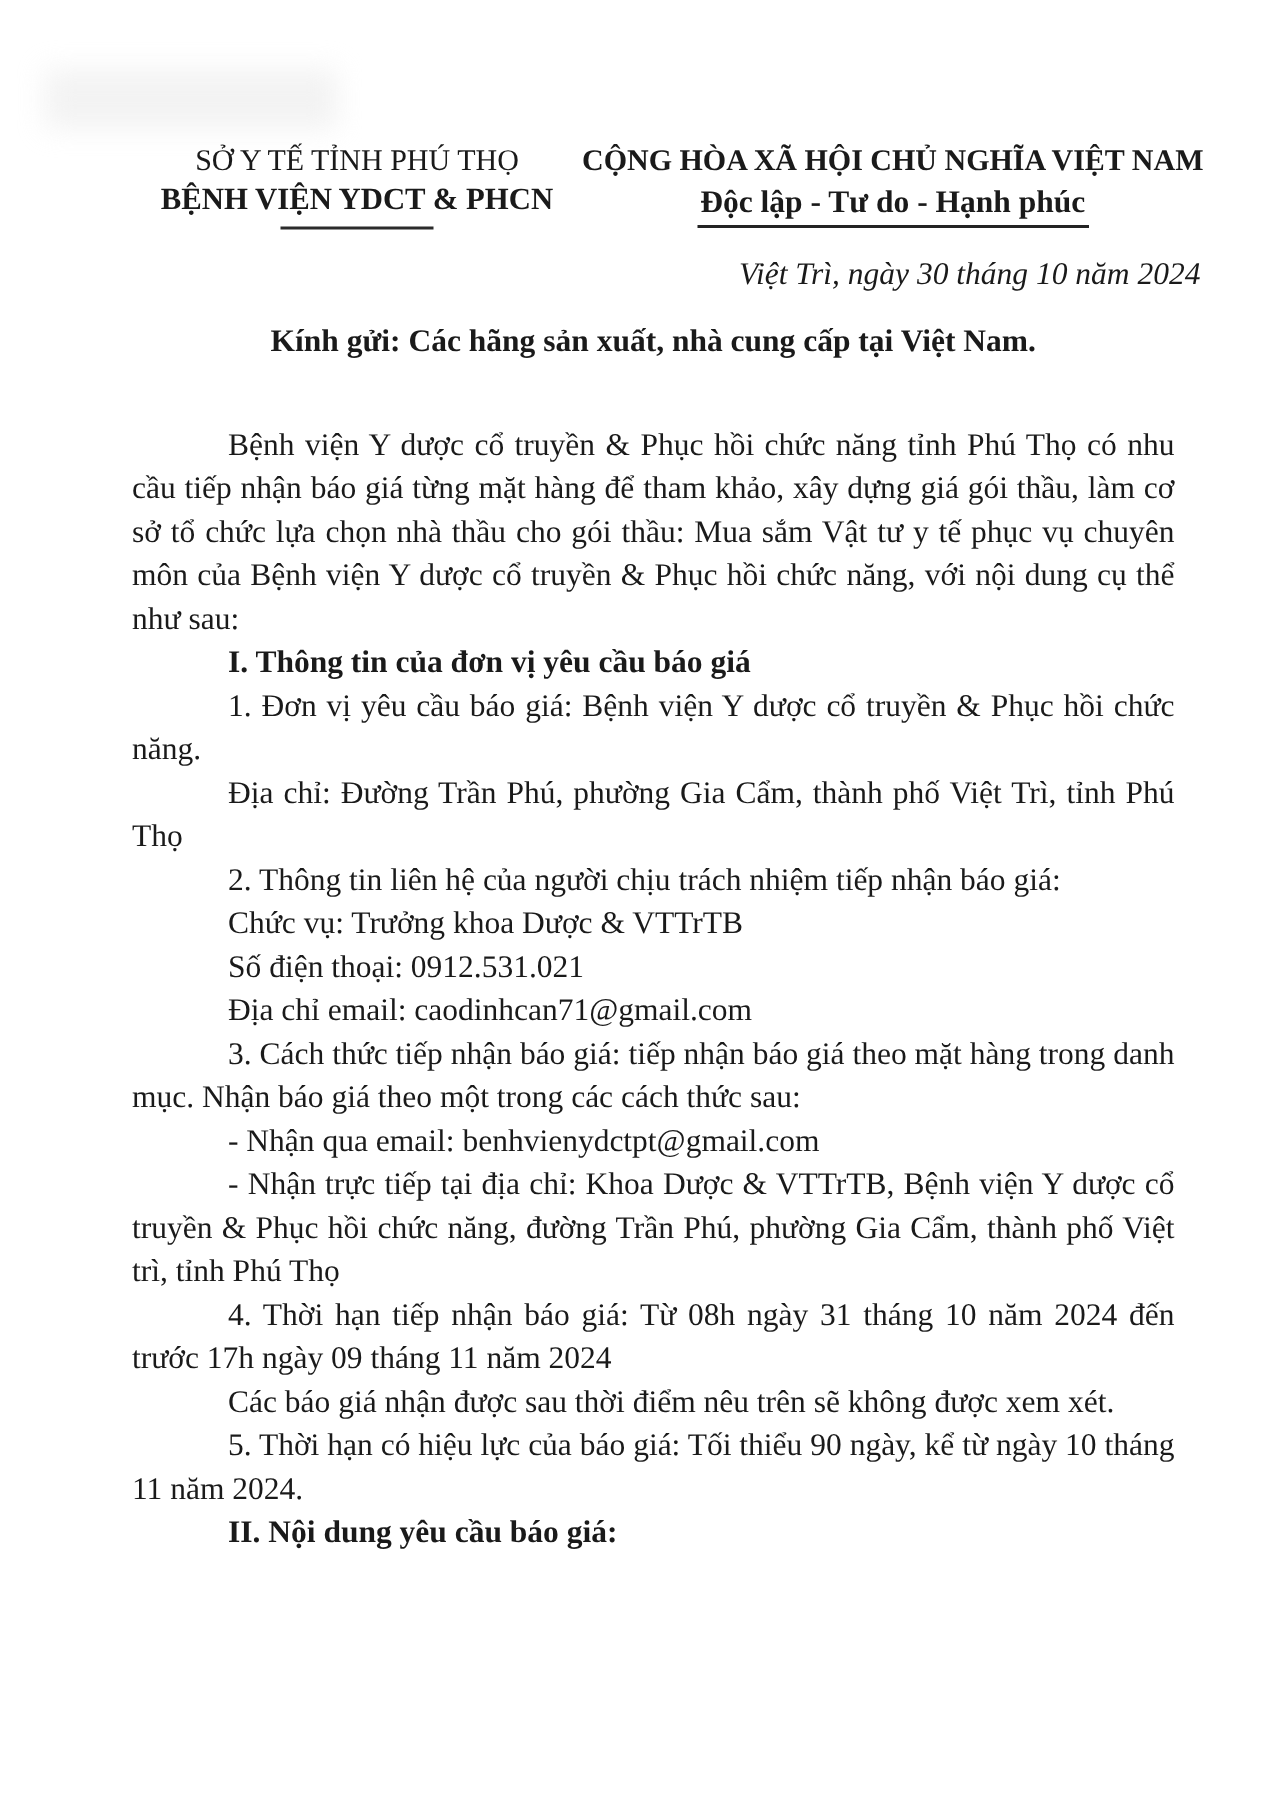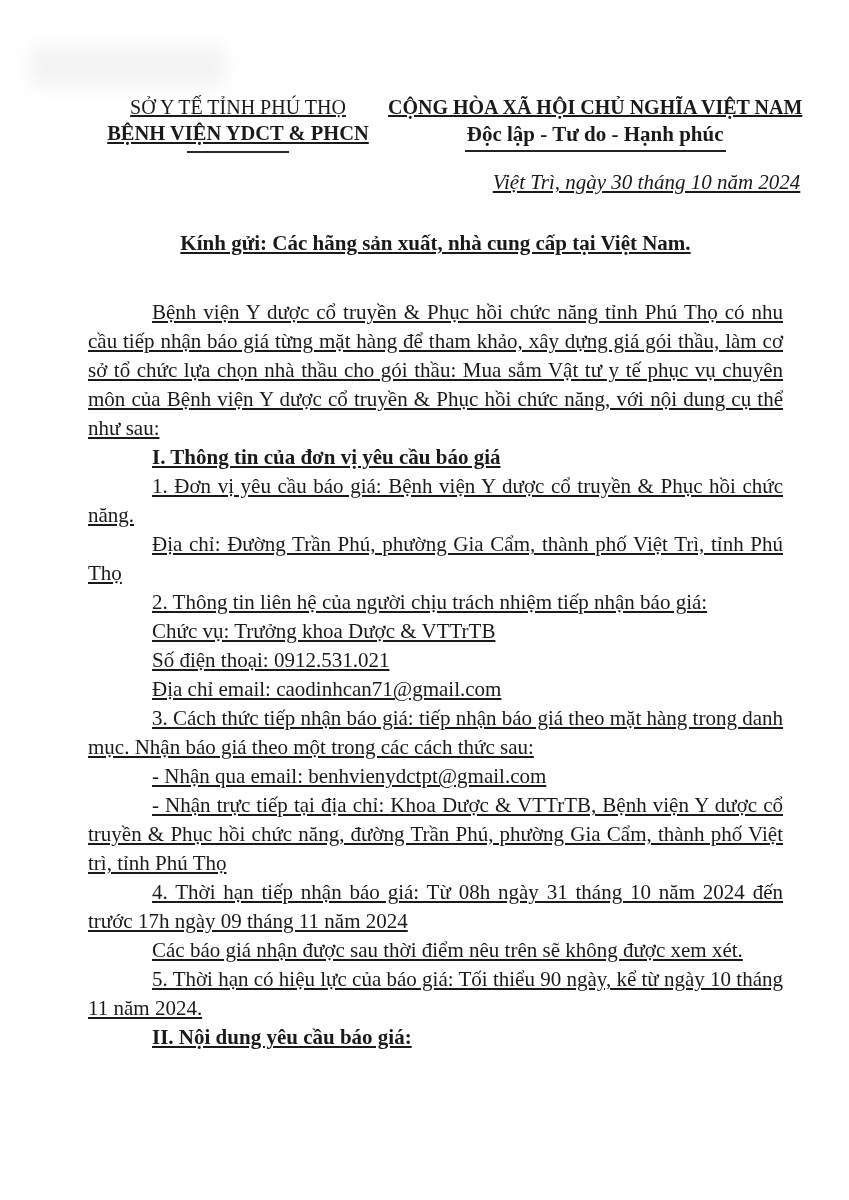--- a/index.html
+++ b/index.html
@@ -25,21 +25,20 @@
     background: #e9e9e9;
     filter: blur(9px);
     opacity: 0.55;
     pointer-events: none;
   }
   .page {
     position: relative;
     padding: 94px 66px 0 88px; 
     box-sizing: border-box;
     width: 849px;
-    text-decoration: underline;
   }
   .header-row {
     display: flex;
     align-items: flex-start;
   }
   .header-left {
     width: 300px;
     text-align: center;
     flex: 0 0 auto;
   }
@@ -94,21 +93,21 @@
     font-size: 24px;
     line-height: 28px;
     margin-top: 50px;
     letter-spacing: 0.5px;
   }
   .salutation {
     text-align: center;
     font-weight: bold;
     font-size: 21px;
     line-height: 28px;
-    margin-top: 33px;
+    margin-top: 17px;
   }
   .document-body {
     margin-top: 41px;
   }
   .para {
     margin: 0;
     font-size: 21px;
     line-height: 29px;
     text-align: justify;
     text-indent: 64px;

